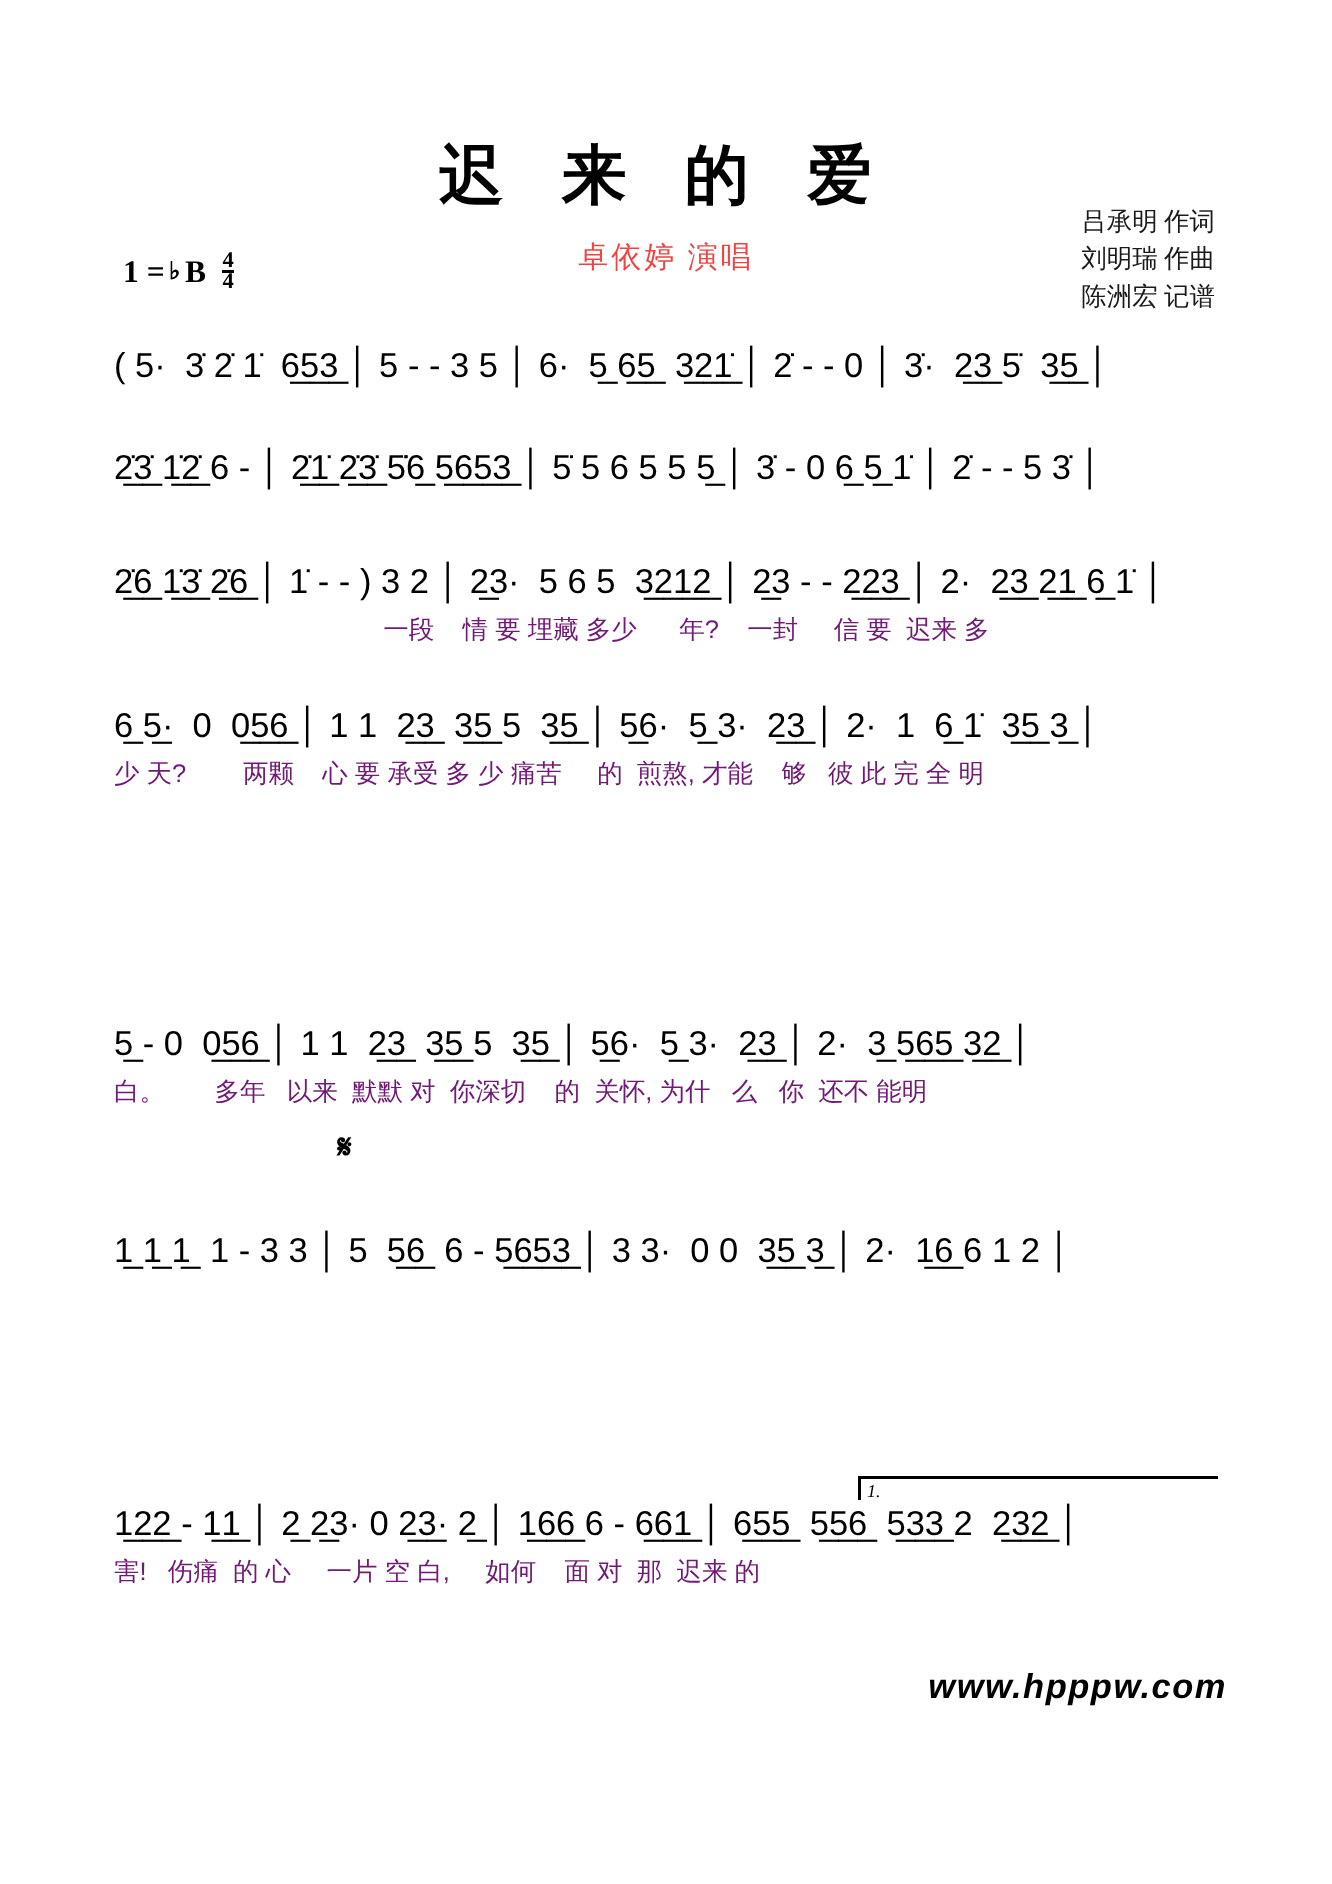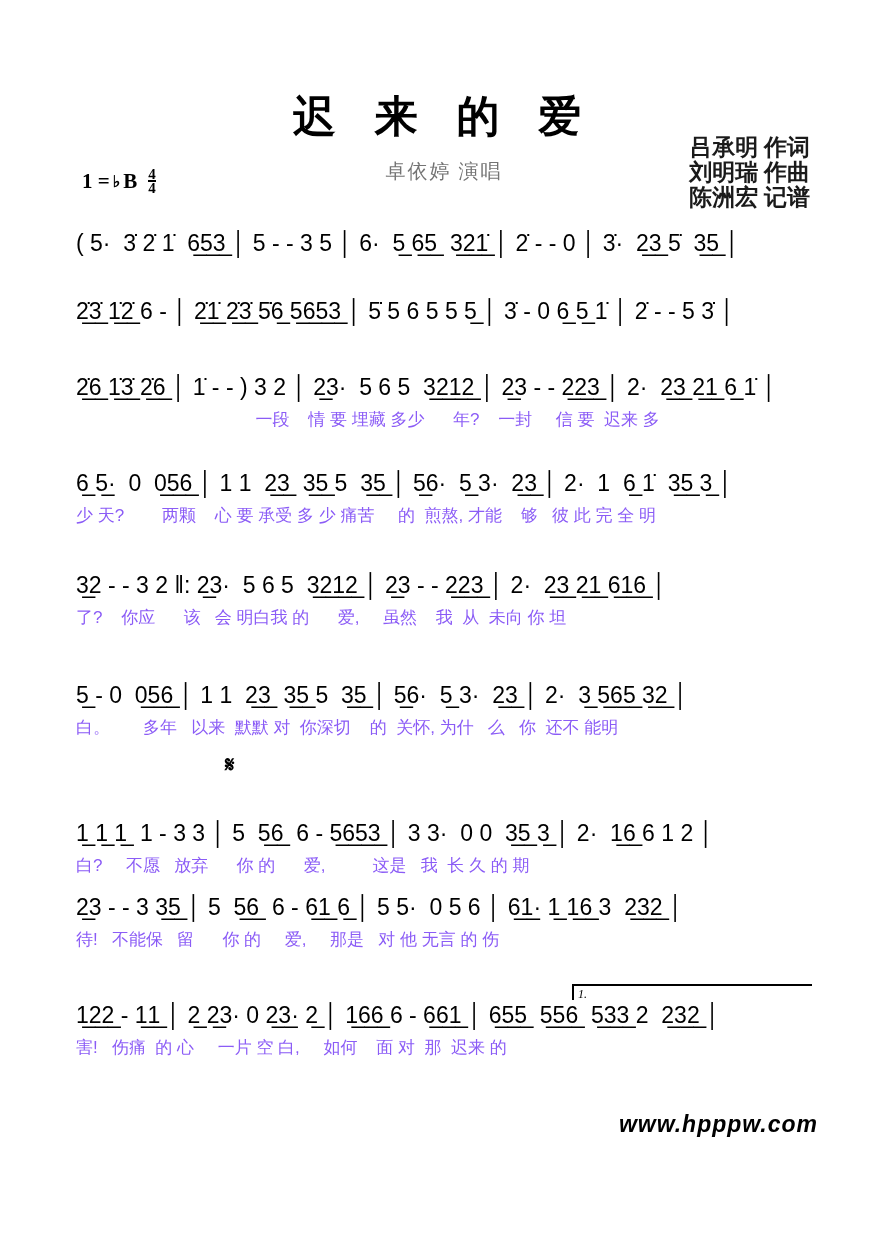--- a/index.html
+++ b/index.html
@@ -35,30 +35,30 @@
     font-family: "Liberation Serif", serif;
   }
   .subtitle {
     position: absolute;
     top: 158px;
     left: 0;
     width: 888px;
     text-align: center;
     font-size: 20px;
     letter-spacing: 2px;
-    color: #737373;
+    color: #ef4444;
   }
   .credits {
     position: absolute;
     top: 135px;
     right: 78px;
     text-align: left;
-    font-size: 23px;
+    font-size: 17px;
     line-height: 25px;
-    font-weight: bold;
+    font-weight: normal;
     color: #1a1a1a;
   }
   .keysig {
     position: absolute;
     top: 168px;
     left: 82px;
     font-size: 21px;
     font-weight: bold;
     display: flex;
     align-items: center;
@@ -89,21 +89,21 @@
     letter-spacing: 0px;
     line-height: 30px;
     font-weight: 500;
   }
   .lyrics {
     font-size: 17px;
     font-family: "Liberation Sans", sans-serif;
     white-space: pre;
     letter-spacing: 0px;
     margin-top: 6px;
-    color: #8b5cf6;
+    color: #701a75;
   }
 
   .watermark {
     position: absolute;
     right: 70px;
     bottom: 22px;
     font-size: 23px;
     font-weight: bold;
     font-style: italic;
     font-family: "Liberation Sans", sans-serif;
@@ -166,41 +166,32 @@
   <div class="system" style="top:372px">
     <div class="notes">2̲̇6̲ 1̲̇3̲̇ 2̲̇6̲ │ 1̇ - - ) 3 2 │ 2̲3·  5 6 5  3̲2̲1̲2̲ │ 2̲3 - - 2̲2̲3̲ │ 2·  2̲3̲ 2̲1̲ 6̲ 1̇ │</div>
     <div class="lyrics">                                      一段    情 要 埋藏 多少      年?    一封     信 要  迟来 多</div>
   </div>
 
   <div class="system" style="top:468px">
     <div class="notes">6̲ 5̲·  0  0̲5̲6̲ │ 1 1  2̲3̲  3̲5̲ 5  3̲5̲ │ 5̲6·  5̲ 3·  2̲3̲ │ 2·  1  6̲ 1̇  3̲5̲ 3̲ │</div>
     <div class="lyrics">少 天?        两颗    心 要 承受 多 少 痛苦     的  煎熬, 才能    够   彼 此 完 全 明</div>
   </div>
 
-  <div class="system" style="top:570px">
-    <div class="notes">3̲2 - - 3 2 ‖: 2̲3·  5 6 5  3̲2̲1̲2̲ │ 2̲3 - - 2̲2̲3̲ │ 2·  2̲3̲ 2̲1̲ 6̲1̲6̲ │</div>
-    <div class="lyrics">了?    你应      该   会 明白我 的      爱,     虽然    我  从  未向 你 坦</div>
-  </div>
 
   <div class="system" style="top:680px">
     <div class="notes">5̲ - 0  0̲5̲6̲ │ 1 1  2̲3̲  3̲5̲ 5  3̲5̲ │ 5̲6·  5̲ 3·  2̲3̲ │ 2·  3̲ 5̲6̲5̲ 3̲2̲ │</div>
     <div class="lyrics">白。       多年   以来  默默 对  你深切    的  关怀, 为什   么   你  还不 能明</div>
   </div>
 
   <div class="segno" style="top:752px; left:225px">𝄋</div>
 
   <div class="system" style="top:818px">
     <div class="notes">1̲ 1̲ 1̲  1 - 3 3 │ 5  5̲6̲  6 - 5̲6̲5̲3̲ │ 3 3·  0 0  3̲5̲ 3̲ │ 2·  1̲6̲ 6 1 2 │</div>
-    <div class="lyrics">白?     不愿   放弃      你 的      爱,          这是   我  长 久 的 期</div>
-  </div>
-
-  <div class="system" style="top:892px">
-    <div class="notes">2̲3 - - 3 3̲5̲ │ 5  5̲6̲  6 - 6̲1̲ 6̲ │ 5 5·  0 5 6 │ 6̲1̲· 1̲ 1̲6̲ 3  2̲3̲2̲ │</div>
-    <div class="lyrics">待!   不能保   留      你 的     爱,     那是   对 他 无言 的 伤</div>
-  </div>
+  </div>
+
 
   <div class="ending1" style="top:984px; left:572px; width:238px">
     <span>1.</span>
   </div>
 
   <div class="system" style="top:1000px">
     <div class="notes">1̲2̲2̲ - 1̲1̲ │ 2̲ 2̲3· 0 2̲3̲· 2̲ │ 1̲6̲6̲ 6 - 6̲6̲1̲ │ 6̲5̲5̲  5̲5̲6̲  5̲3̲3̲ 2  2̲3̲2̲ │</div>
     <div class="lyrics">害!   伤痛  的 心     一片 空 白,     如何    面 对  那  迟来 的</div>
   </div>
 

